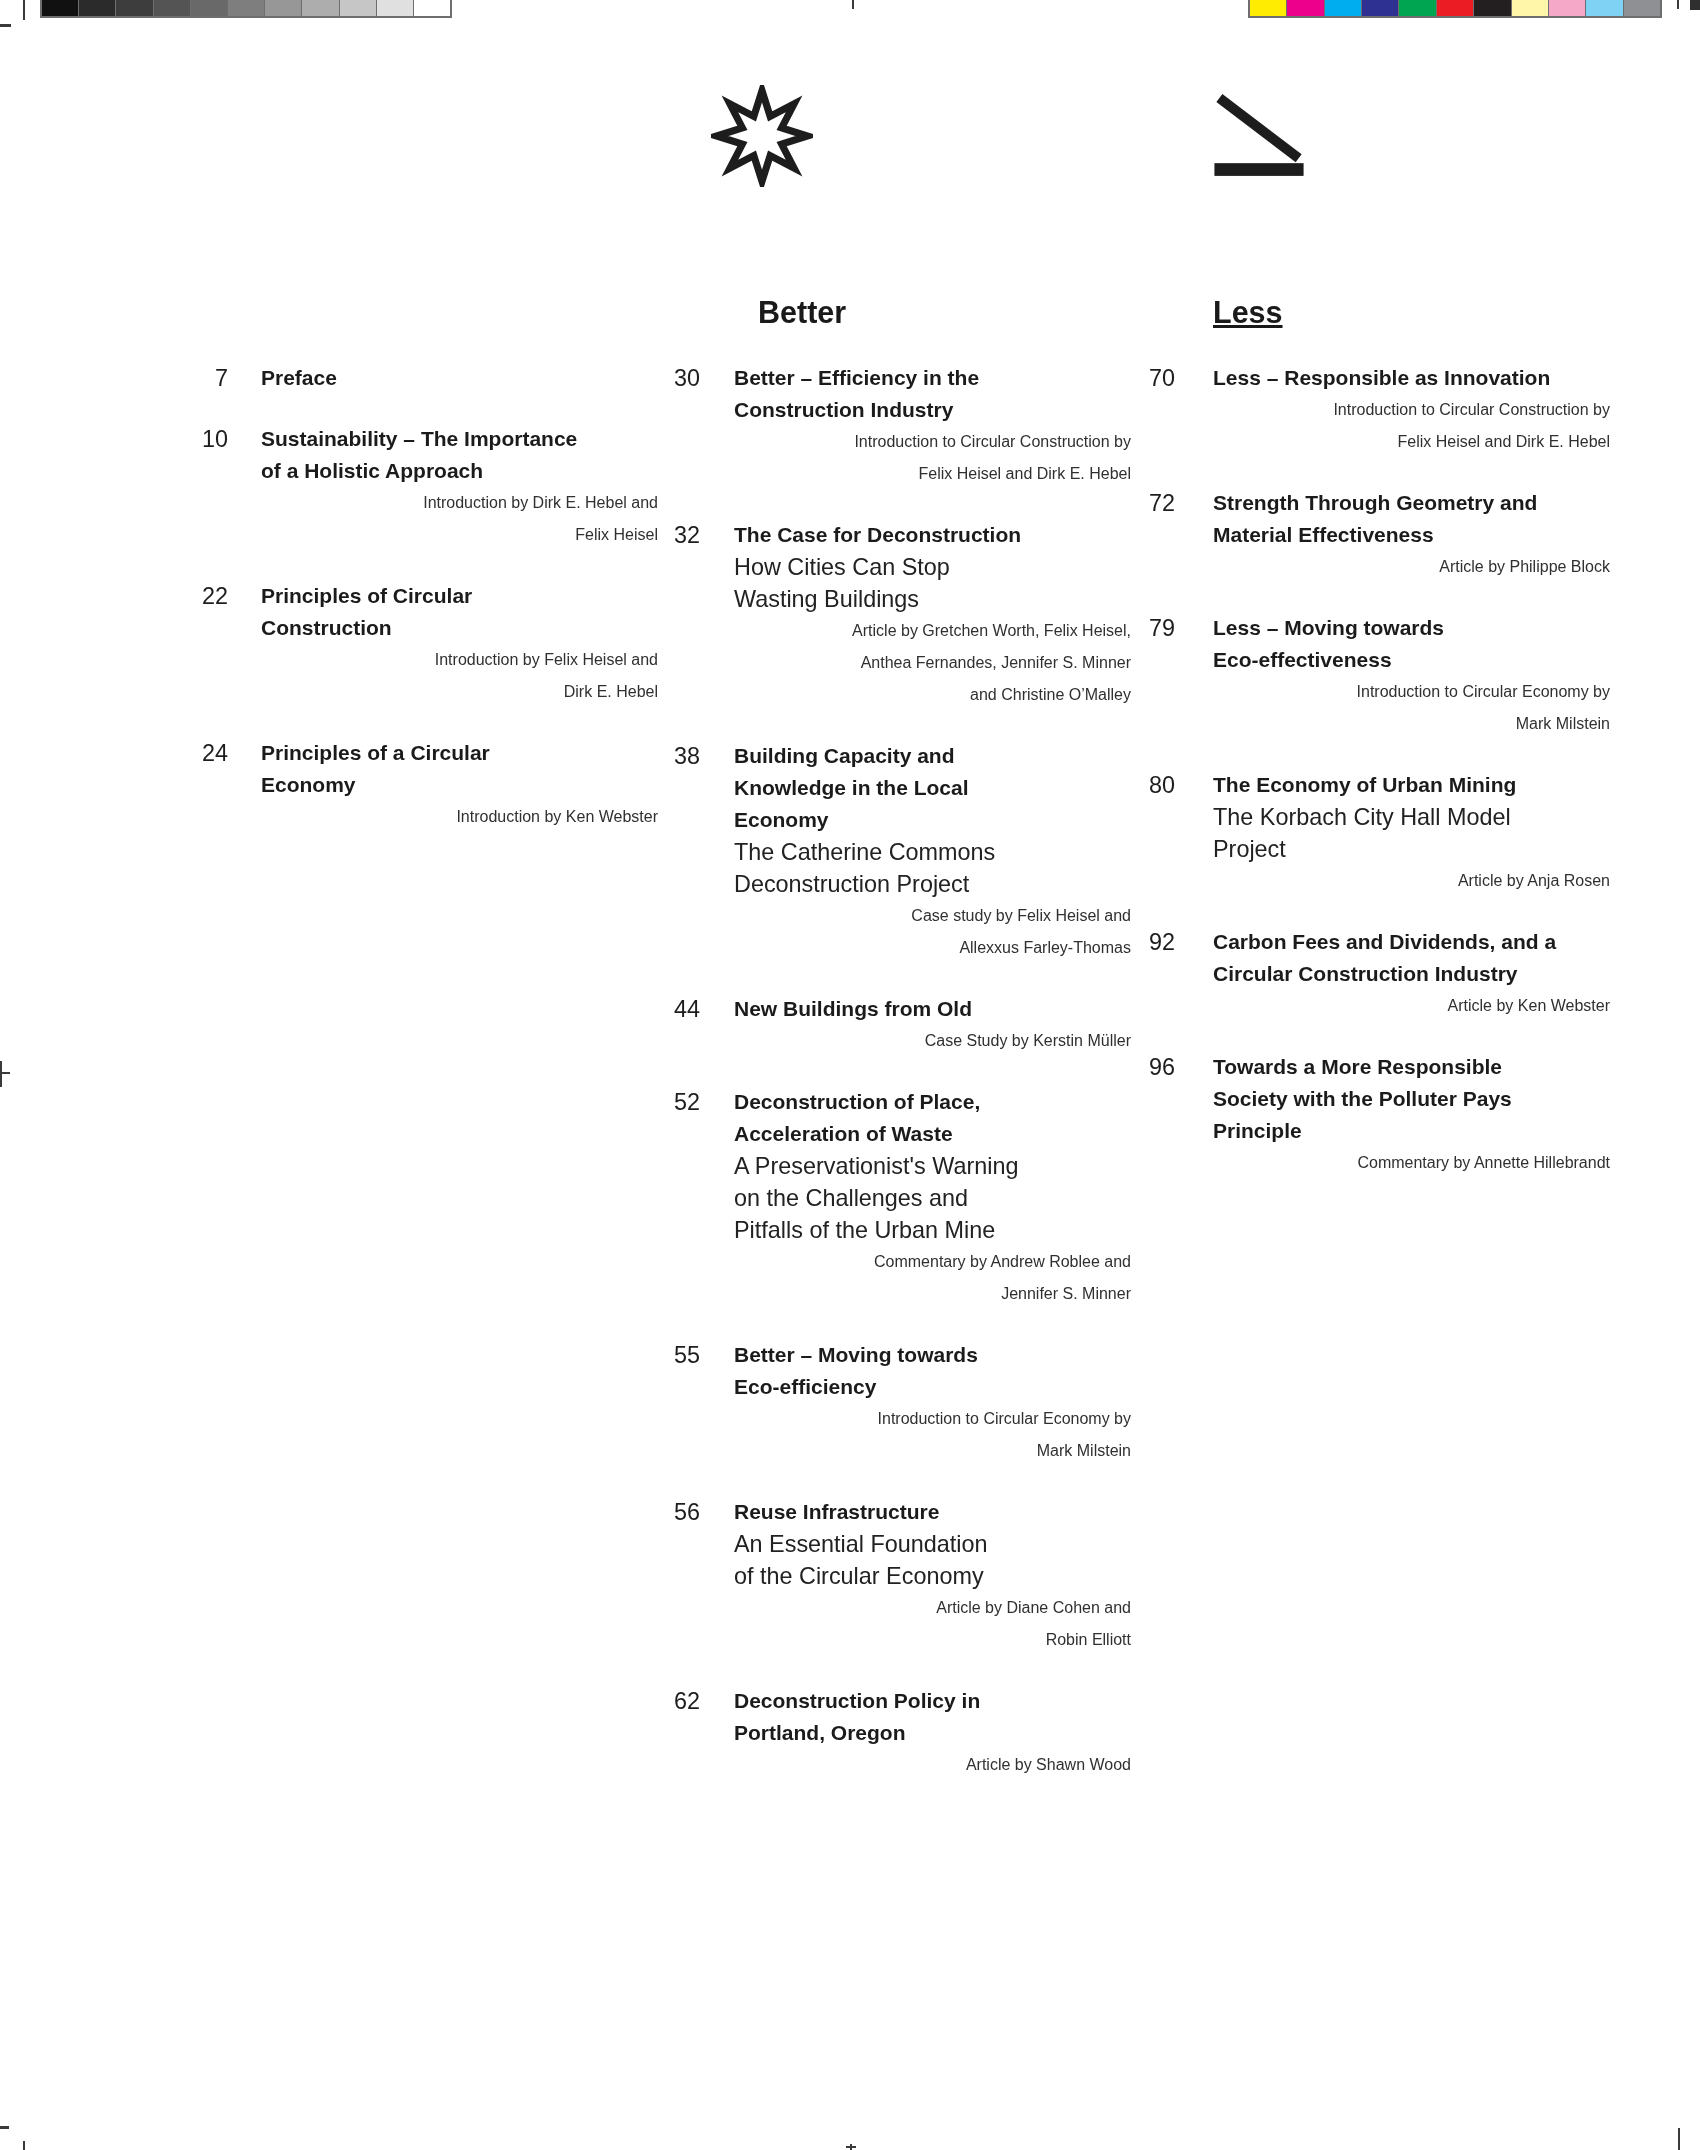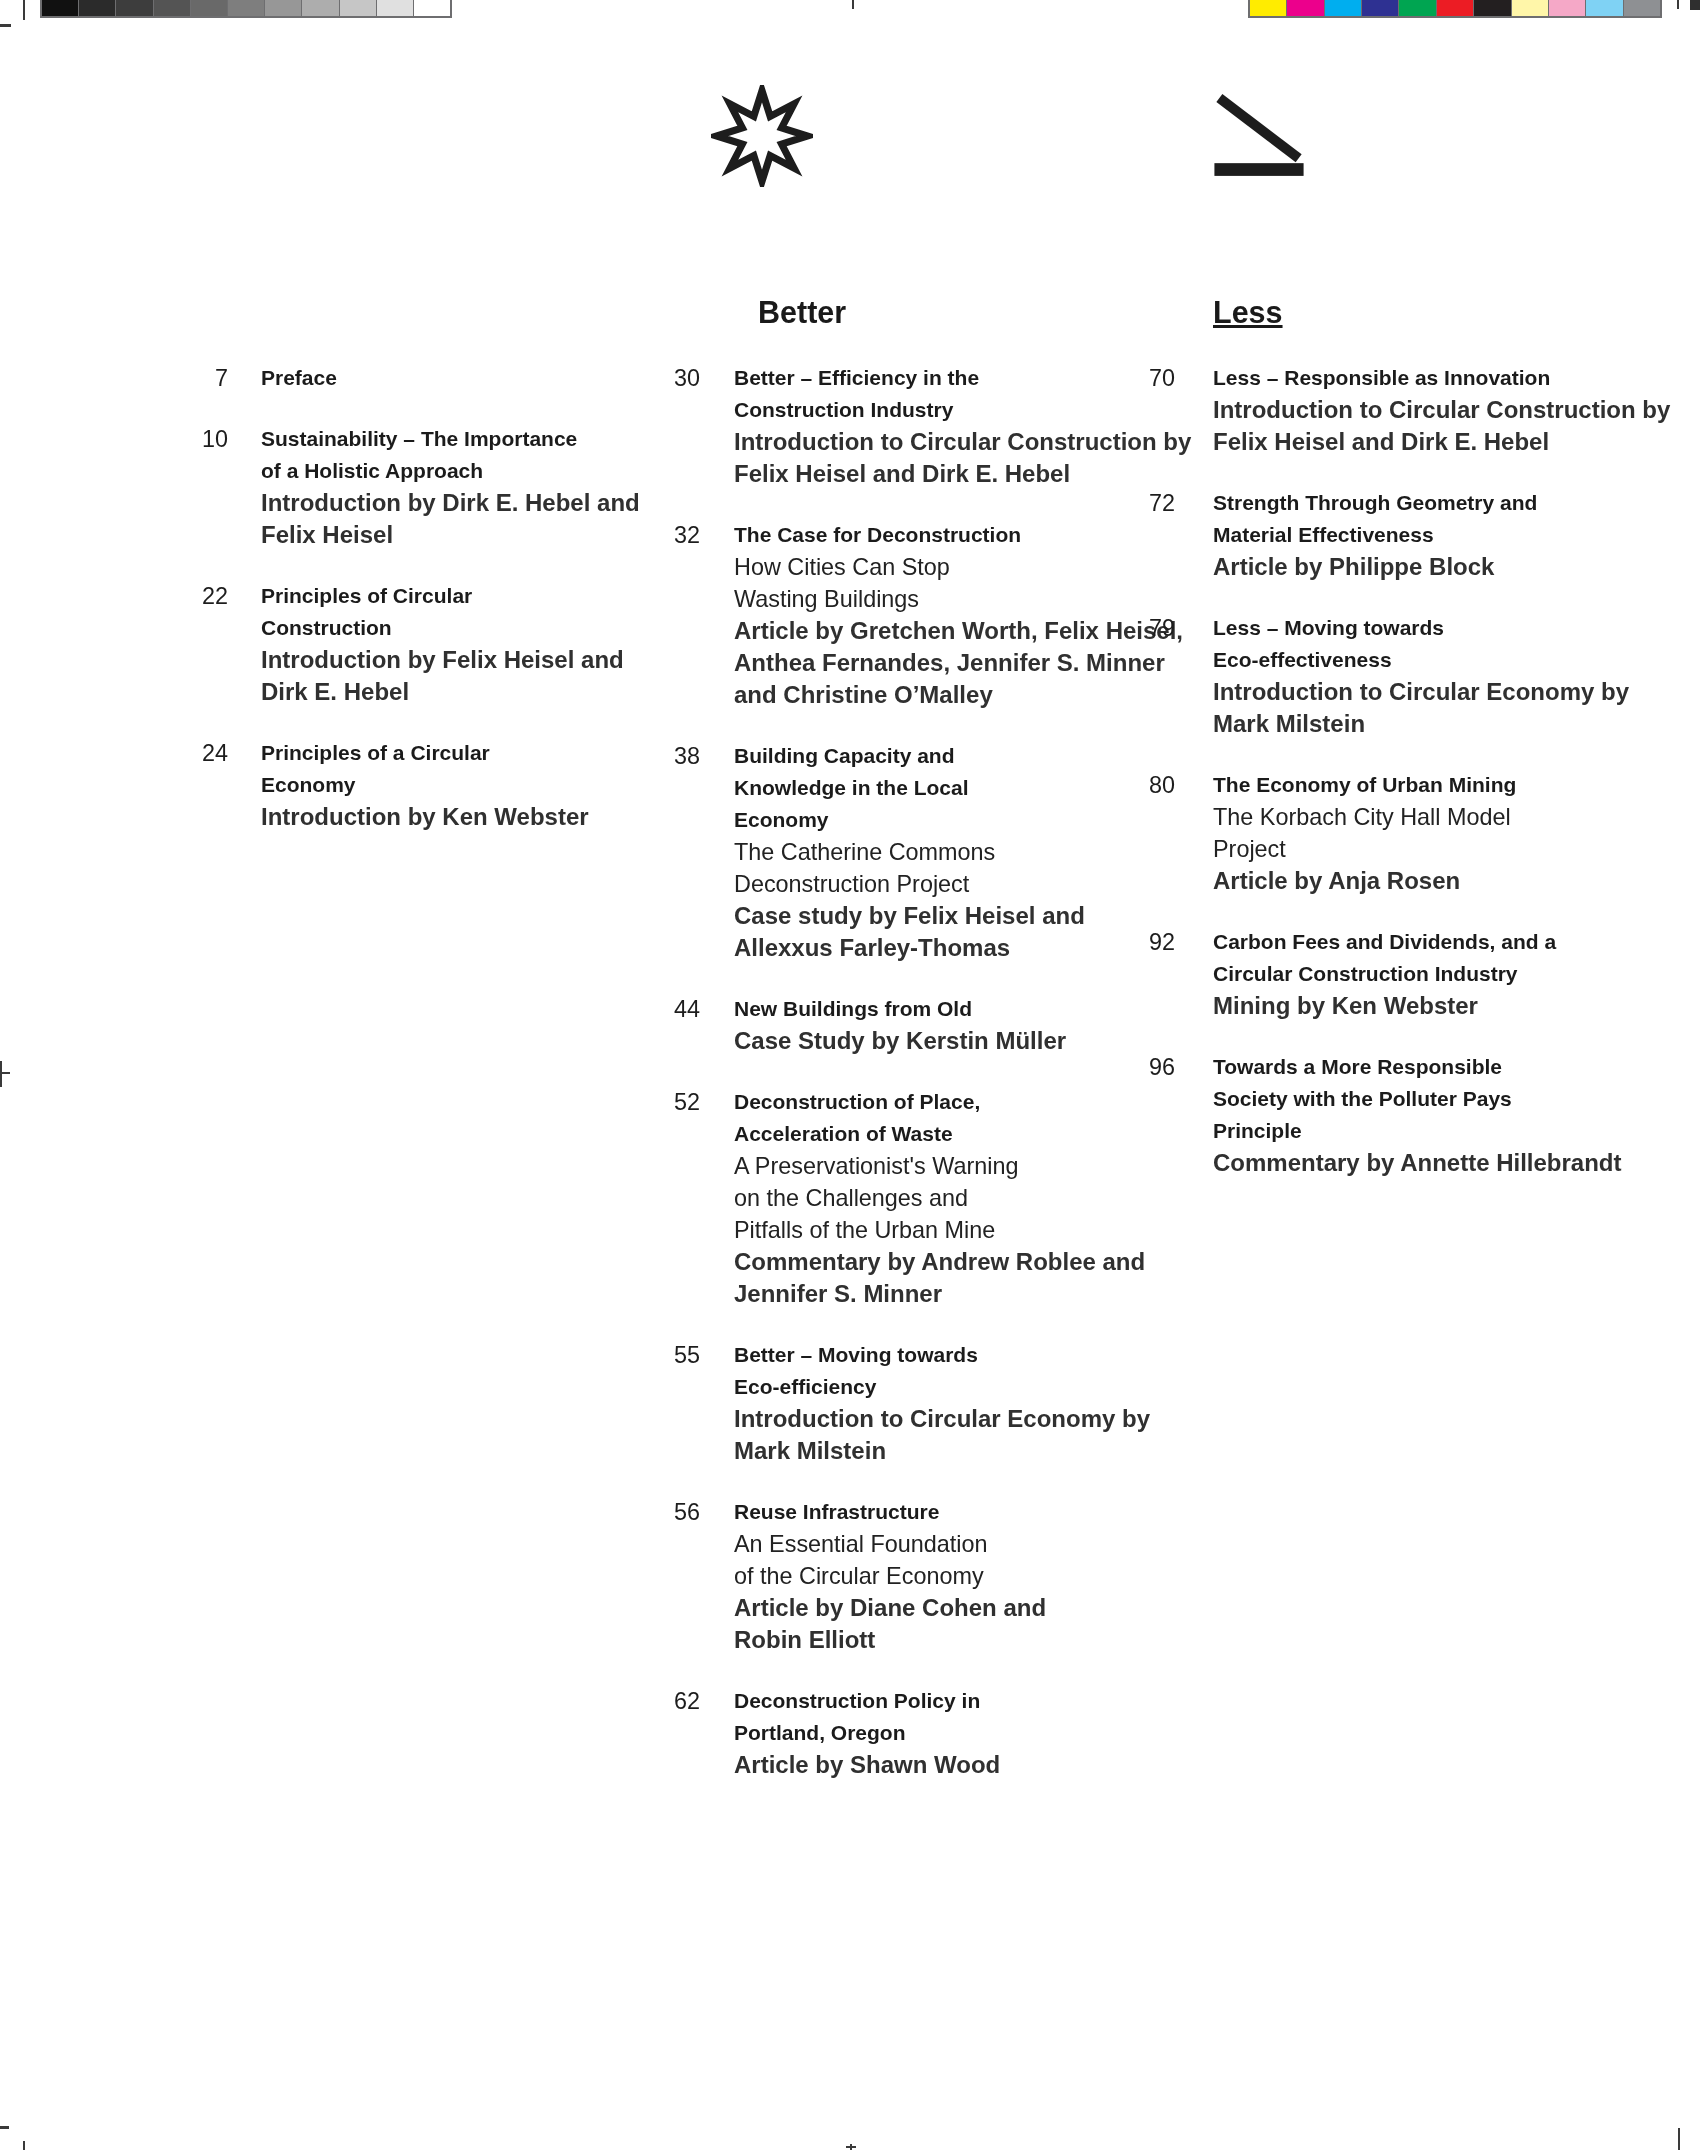--- a/index.html
+++ b/index.html
@@ -30,21 +30,21 @@
   .col-better{left:629px;}
   .col-less{left:1104px;}
   .entry{display:grid;margin-bottom:29px;}
   .col-front .entry{grid-template-columns:71px auto;column-gap:33px;}
   .col-better .entry{grid-template-columns:71px auto;column-gap:34px;}
   .col-less .entry{grid-template-columns:71px auto;column-gap:38px;}
   .num{font-size:23.4px;line-height:32px;text-align:right;color:#1d1d1d;}
   .body{min-width:397px;}
   .title-line{font-size:21px;font-weight:bold;line-height:32px;white-space:nowrap;color:#1b1b1b;}
   .subtitle-line{font-size:23.4px;font-weight:400;line-height:32px;white-space:nowrap;color:#222222;}
-  .byline-line{font-size:24px;font-weight:700;line-height:32px;white-space:nowrap;color:#303030;}
+  .byline-line{font-size:16px;font-weight:400;line-height:32px;white-space:nowrap;color:#303030;text-align:right;}
 </style>
 </head>
 <body>
 
 <div class="page">
 
   <div class="calibration-bar grayscale-bar">
       <div class="swatch" style="background: rgb(17, 17, 17);"></div>
       <div class="swatch" style="background: rgb(43, 43, 43);"></div>
       <div class="swatch" style="background: rgb(61, 61, 61);"></div>
@@ -242,21 +242,21 @@
           <div class="subtitle-line">The Korbach City Hall Model</div>
           <div class="subtitle-line">Project</div>
           <div class="byline-line">Article by Anja Rosen</div>
         </div>
       </div>
       <div class="entry">
         <div class="num">92</div>
         <div class="body">
           <div class="title-line">Carbon Fees and Dividends, and a</div>
           <div class="title-line">Circular Construction Industry</div>
-          <div class="byline-line">Mining by Ken Webster</div>
+          <div class="byline-line">Article by Ken Webster</div>
         </div>
       </div>
       <div class="entry">
         <div class="num">96</div>
         <div class="body">
           <div class="title-line">Towards a More Responsible</div>
           <div class="title-line">Society with the Polluter Pays</div>
           <div class="title-line">Principle</div>
           <div class="byline-line">Commentary by Annette Hillebrandt</div>
         </div>

